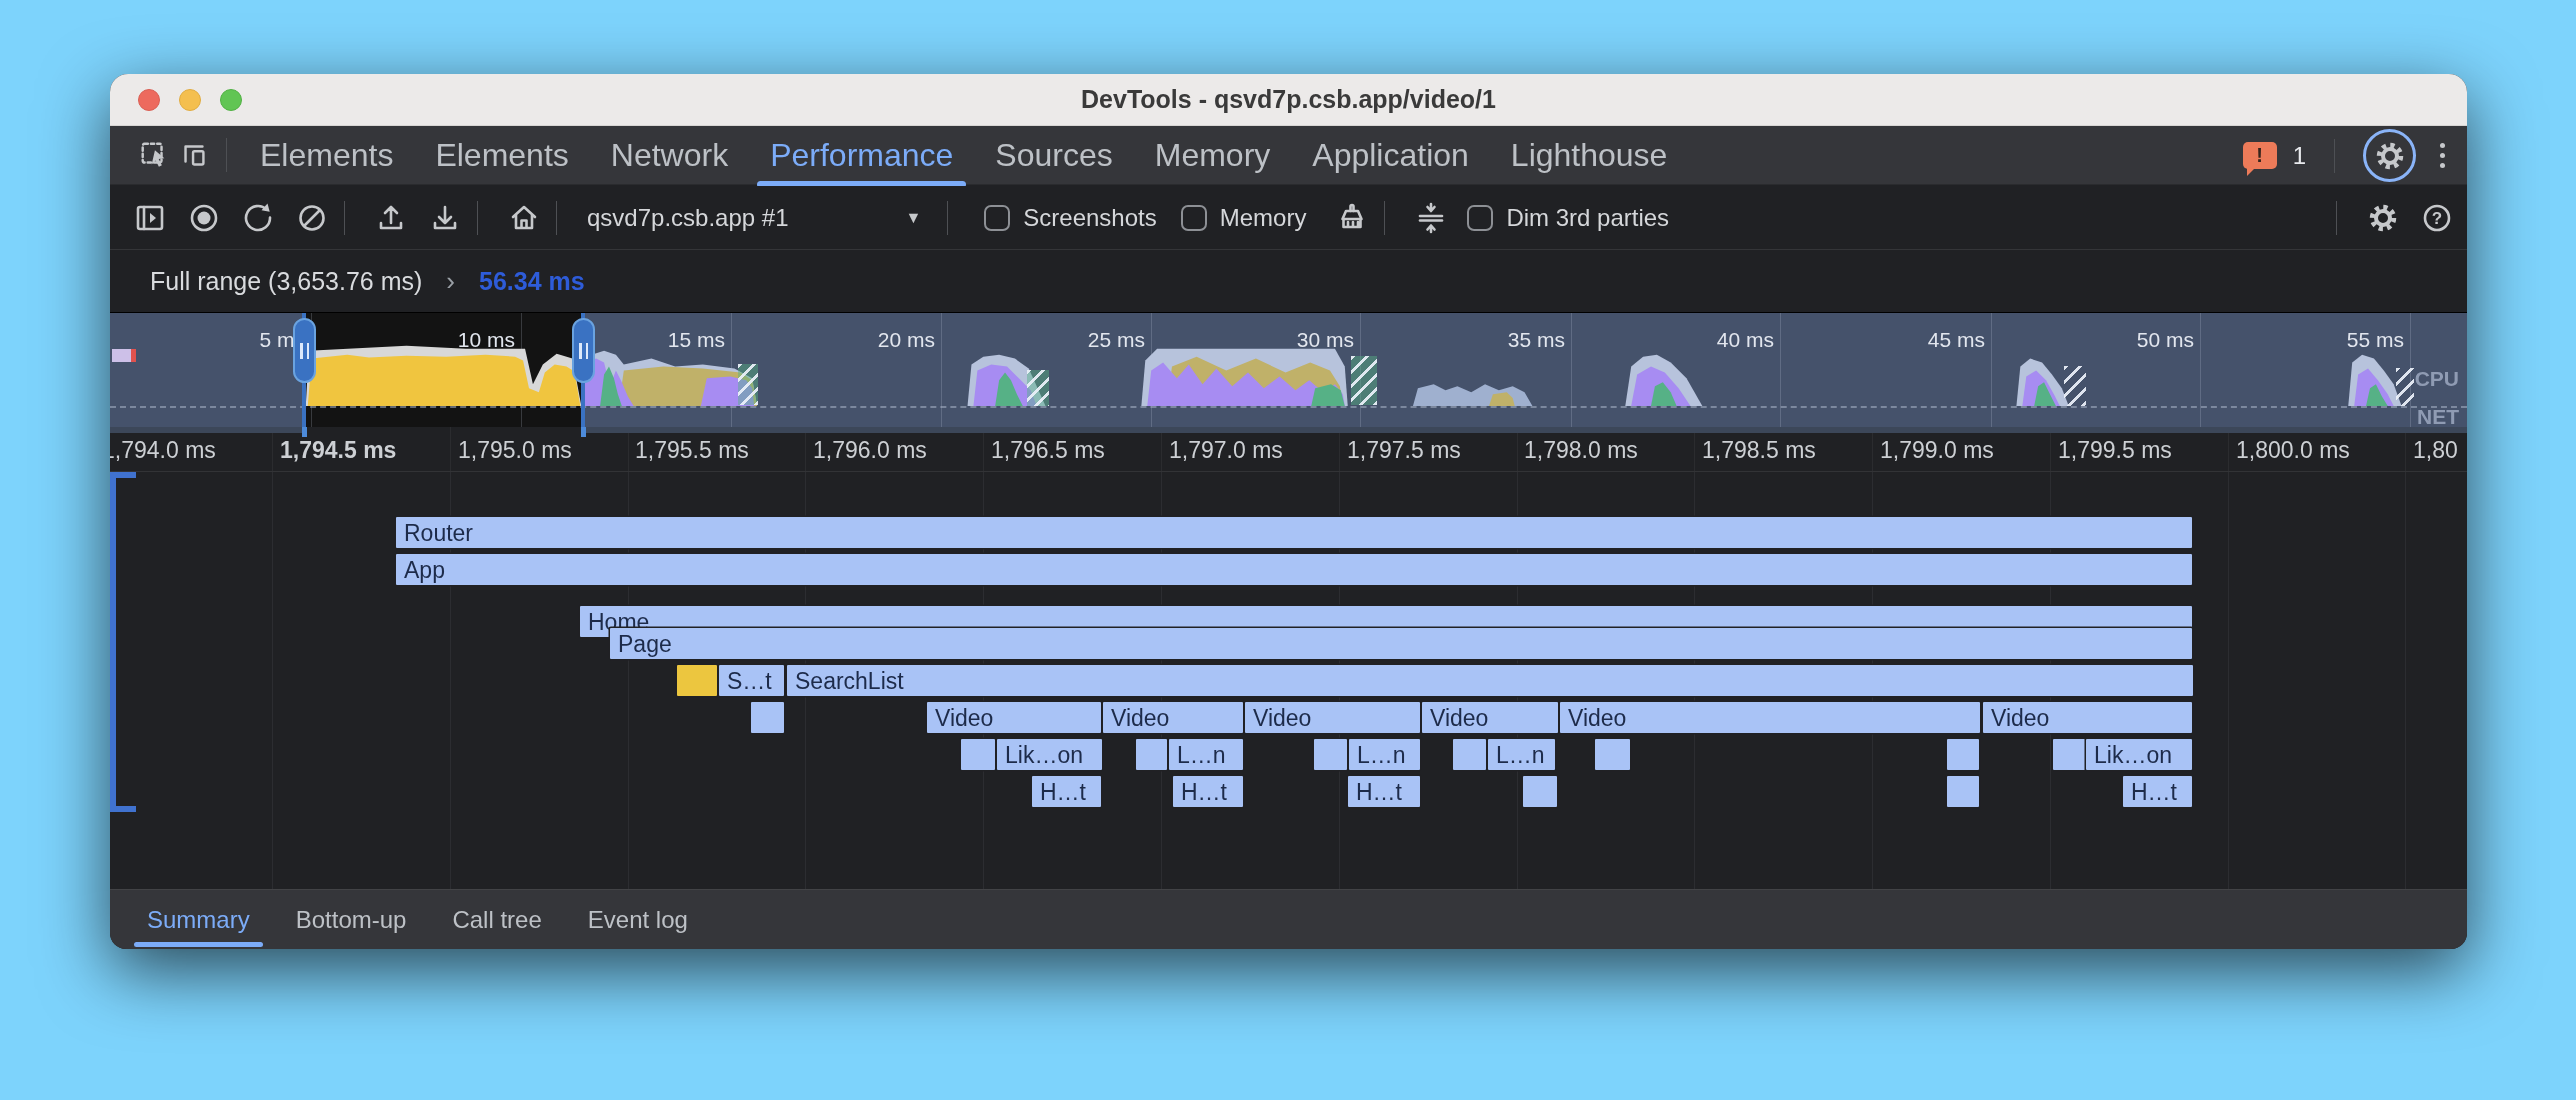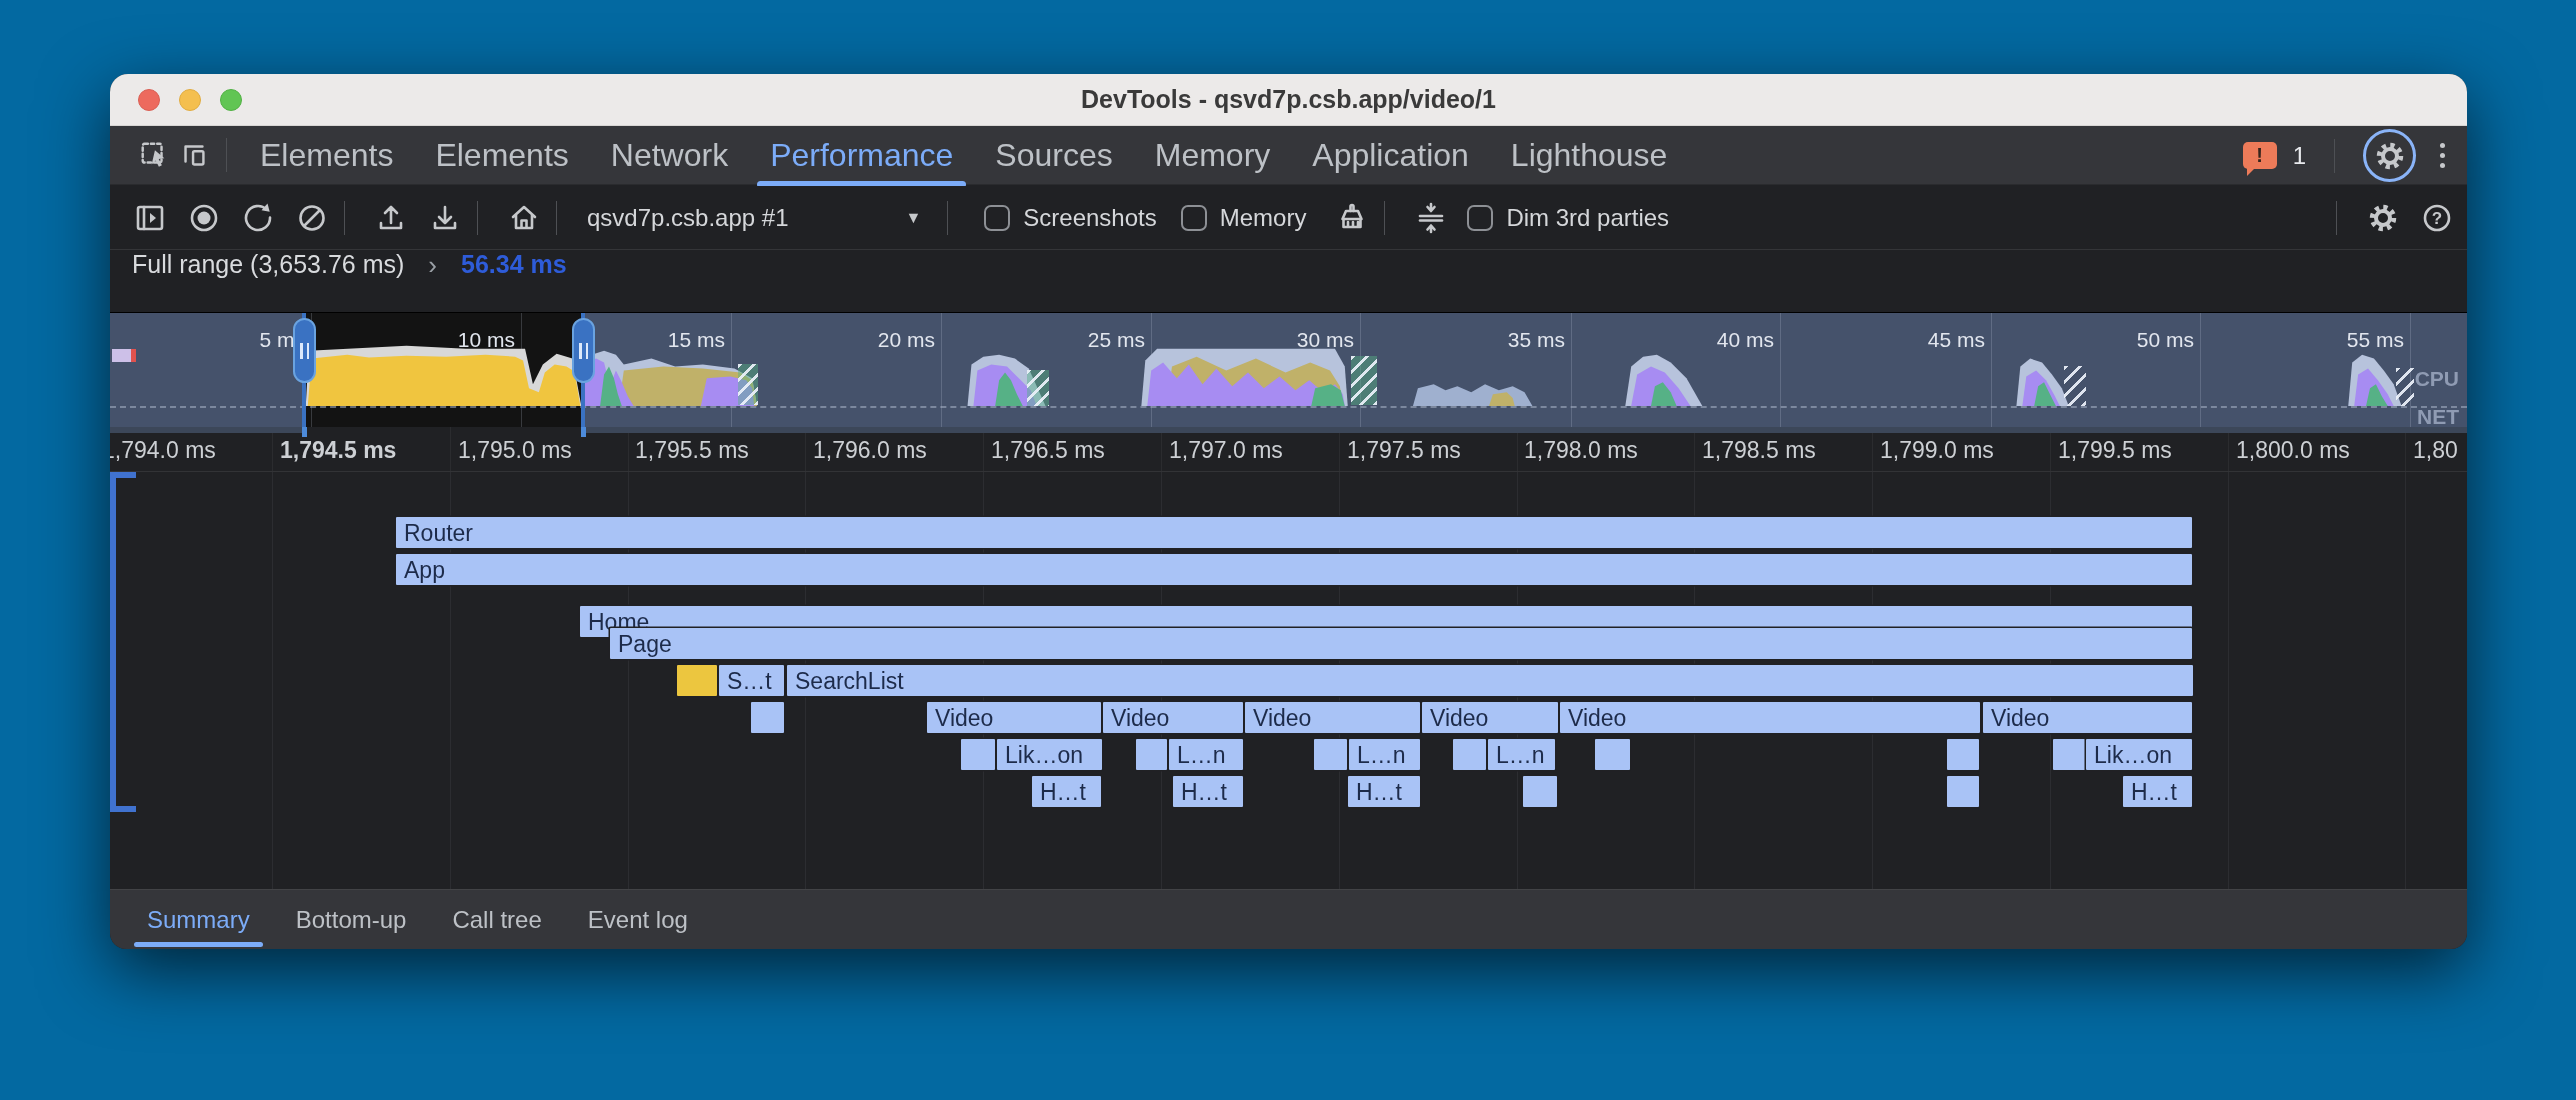--- a/index.html
+++ b/index.html
@@ -4,21 +4,21 @@
 <style>
   :root{
     --bg:#202124; --tabbar:#35363a; --border:#3c4043; --text:#d5d7da; --muted:#9aa0a6;
     --blue:#7cacf8; --selblue:#2e5cd9; --flame:#a9c3f6; --flametext:#1d2b4a; --fyellow:#ecc63f;
     --ovdim:#45526b; --ovdark:#131313; --cyellow:#f0c53f; --cpurple:#a78cf2; --cgreen:#56b186;
     --ctan:#c0b169; --ccap:#b7c3dc; --ccapb:#d8d8d8; --handle:#3a72c2; --icon:#c6c8cb;
   }
   *{margin:0;padding:0;box-sizing:border-box}
   html,body{background:#000;width:2576px;height:1100px;overflow:hidden;
     font-family:"Liberation Sans",sans-serif;}
-  .stage{position:relative;width:2576px;height:1100px;background:#0369a1}
+  .stage{position:relative;width:2576px;height:1100px;background:#7dd3fc}
   .window{position:absolute;left:110px;top:74px;width:2357px;height:875px;background:var(--bg);
     border-radius:18px 18px 16px 16px;overflow:hidden;box-shadow:0 22px 69px rgba(0,0,0,.65)}
   
   .titlebar{position:absolute;left:0;top:0;right:0;height:52px;background:#eceae9;
     border-bottom:1px solid #d8d6d4;display:flex;align-items:center;justify-content:center}
   .lights{position:absolute;left:28px;top:0;height:52px;display:flex;align-items:center;gap:19px}
   .light{width:22px;height:22px;border-radius:50%}
   .light.r{background:#ed6a5e;border:1px solid #d95f54}
   .light.y{background:#f4bf4f;border:1px solid #e0ac41}
   .light.g{background:#61c554;border:1px solid #52b145}
@@ -51,21 +51,21 @@
   .toolbar .first{margin-left:20px}
   .target{display:flex;align-items:center;margin-left:18px}
   .target .tname{font-size:24px;color:#d5d7da}
   .target .caret{font-size:16px;color:var(--icon);margin-left:117px}
   .check{display:flex;align-items:center;margin-left:24px}
   .box{width:26px;height:26px;border:2.5px solid #8d9095;border-radius:7px;margin-right:13px}
   .check span{font-size:24px;color:#d5d7da}
   .toolright{position:absolute;right:10px;top:0;height:64px;display:flex;align-items:center}
   
   .crumbrow{position:absolute;left:0;top:176px;right:0;height:62px;background:var(--bg);
-    display:flex;align-items:flex-start;padding-left:22px}
+    display:flex;align-items:center;padding-left:40px}
   .crumbrow .full{font-size:25px;color:#d9dbde}
   .crumbrow .chev{font-size:26px;color:#9aa0a6;margin:0 24px}
   .crumbrow .sel{font-size:25px;font-weight:bold;color:var(--selblue)}
   
   .overview{position:absolute;left:0;top:238px;right:0;height:115px;background:var(--ovdim);
     border-top:1px solid #000;overflow:hidden}
   .ovwin{position:absolute;top:0;bottom:0;background:var(--ovdark)}
   .ovgrid{position:absolute;top:0;bottom:0;width:1px;background:rgba(205,215,235,.20)}
   .ovlabel{position:absolute;top:15px;width:148px;text-align:right;font-size:21px;color:#e2e6ee}
   .dashline{position:absolute;left:0;right:0;top:93px;border-top:2px dashed rgba(170,180,200,.55)}

